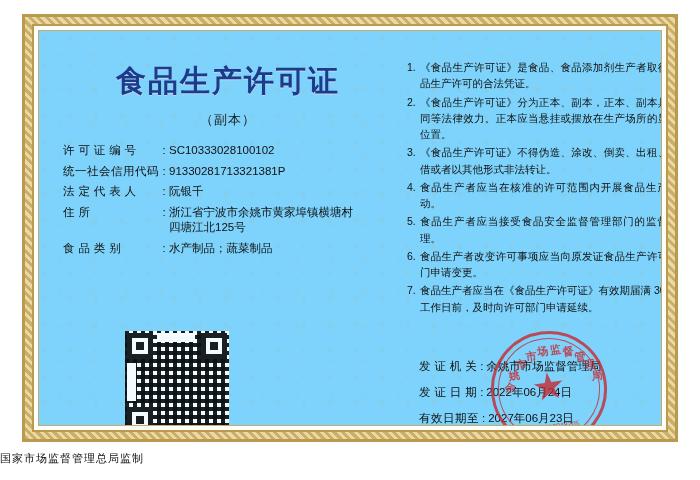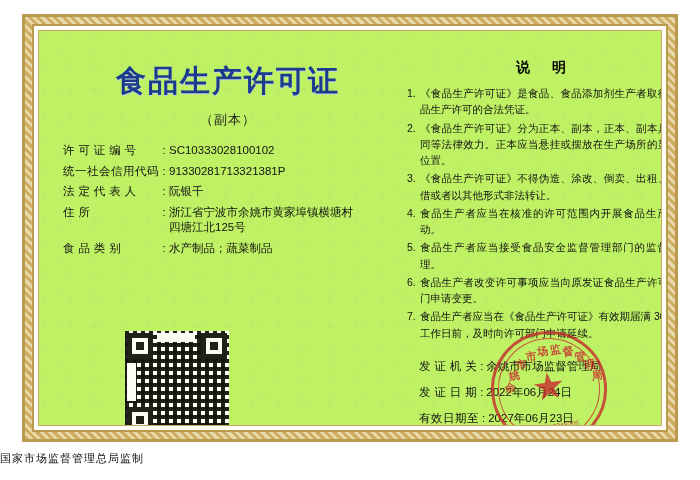--- a/index.html
+++ b/index.html
@@ -41,21 +41,21 @@
     background: #fffdf7;
     box-sizing: border-box;
   }
   .frame-inner {
     position: absolute;
     left: 4px;
     top: 4px;
     right: 4px;
     bottom: 4px;
     border: 1px solid #c7ab6b;
-    background: #bef264;
+    background: #7dd3fc;
     box-sizing: border-box;
     overflow: hidden;
   }
   
   .frame-inner::before {
     content: "";
     position: absolute;
     inset: 0;
     background:
       radial-gradient(circle at 18% 30%, rgba(200,170,110,0.10) 0 2px, transparent 3px),
@@ -329,21 +329,20 @@
             <tr>
               <td class="f-label">食 品 类 别</td>
               <td class="f-colon">:</td>
               <td class="f-value">水产制品；蔬菜制品</td>
             </tr>
           </tbody>
             </table>
         </div>
 
         <div class="right-col">
-          <div class="notes-title">说　明</div>
           <ul class="notes-list">
             <li>
               <span class="num">1.</span>
               <span class="txt">《食品生产许可证》是食品、食品添加剂生产者取得食品生产许可的合法凭证。</span>
             </li>
             <li>
               <span class="num">2.</span>
               <span class="txt">《食品生产许可证》分为正本、副本，正本、副本具有同等法律效力。正本应当悬挂或摆放在生产场所的显著位置。</span>
             </li>
             <li>

